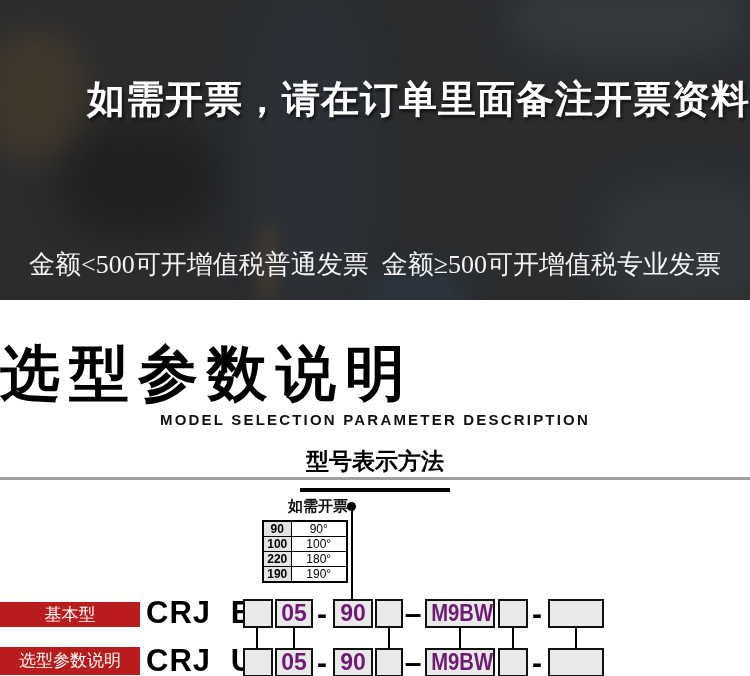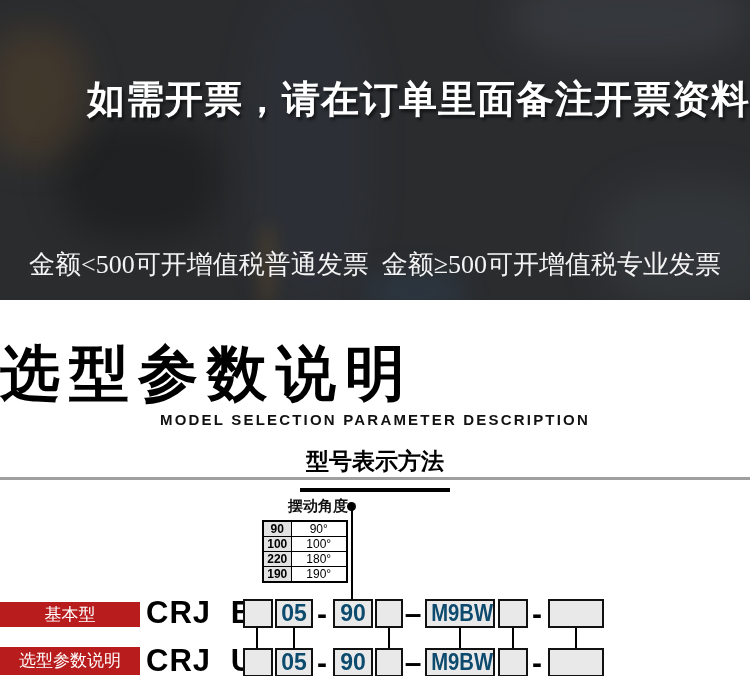--- a/index.html
+++ b/index.html
@@ -50,21 +50,21 @@
   .row-label { position:absolute; left:0; width:140px; background:#b91c1c; color:#fff;
                font-size:17px; text-align:center; }
   .row-label.r1 { top:602px; height:25px; line-height:25px; }
   .row-label.r2 { top:647px; height:28px; line-height:28px; letter-spacing:0px; }
   .model-prefix { position:absolute; color:#000; font-size:31px; font-weight:800;
                   letter-spacing:1px; word-spacing:10px; white-space:nowrap; }
   .model-prefix.r1 { left:146px; top:595px; }
   .model-prefix.r2 { left:146px; top:643px; }
 
   .mbox { position:absolute; height:29px; background:#e9e9e9; border:2px solid #111;
-          text-align:center; font-size:23px; font-weight:800; color:#0c4a6e; line-height:25px; }
+          text-align:center; font-size:23px; font-weight:800; color:#701a75; line-height:25px; }
   .mbox .cond { display:inline-block; transform:scaleX(.88); transform-origin:center; }
   .dash { position:absolute; font-size:30px; font-weight:900; color:#000; line-height:29px;
           width:18px; text-align:center; }
   .conn { position:absolute; width:2px; height:20px; background:#000; top:628px; }
 </style>
 </head>
 <body>
 
 <div class="page">
 
@@ -84,21 +84,21 @@
   </div>
 
   <div class="sel-title">选型参数说明</div>
   <div class="sel-sub">MODEL SELECTION PARAMETER DESCRIPTION</div>
 
   <div class="gray-rule"></div>
   <div class="method-wrap">
     <span class="method-heading">型号表示方法</span>
   </div>
 
-  <div class="angle-title">摆动角度</div>
+  <div class="angle-title">如需开票</div>
   <div class="bullet"></div>
   <div class="vline from-bullet"></div>
 
   <table class="angle-table">
     <tbody>
       <tr>
         <td class="code">90</td>
         <td class="deg">90°</td>
       </tr>
       <tr>

